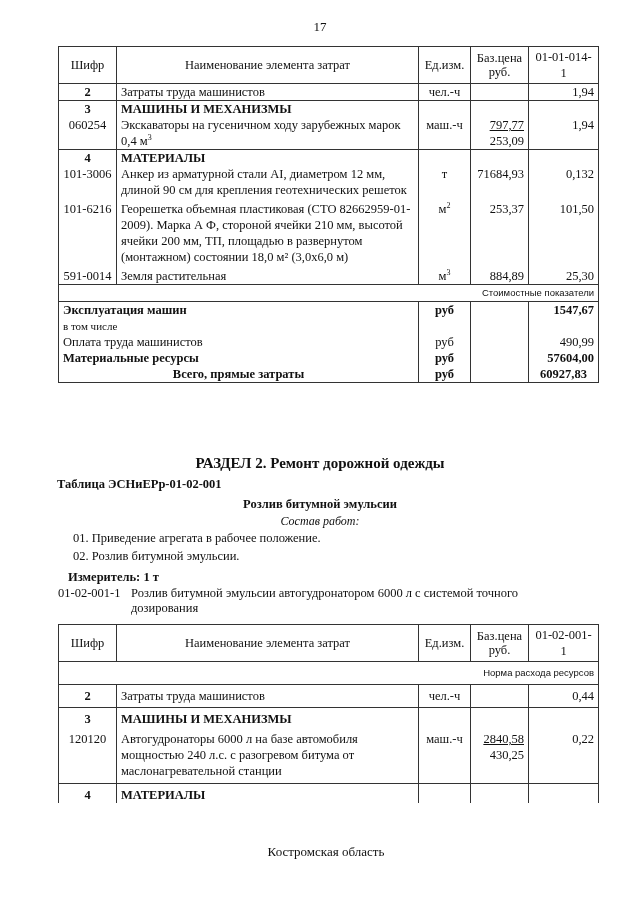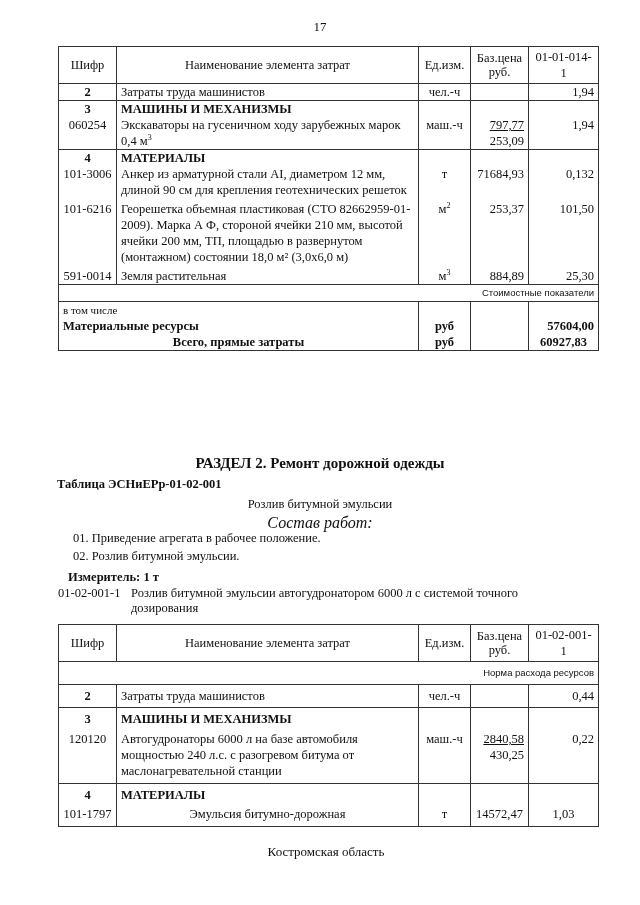--- a/index.html
+++ b/index.html
@@ -24,22 +24,22 @@
     .c-code { text-align: center; }
     .c-num { text-align: right; }
     .c-unit { text-align: center; }
     .bold { font-weight: bold !important; }
     .under { text-decoration: underline; }
     .caption-row td { font-family: "Liberation Sans", "DejaVu Sans", sans-serif; font-size: 9.5px; text-align: right; border-left: 1.5px solid #333; border-right: 1.5px solid #333 !important; border-top: 1.5px solid #333; border-bottom: 1.5px solid #333; height: 16px; line-height: 16px; }
     .summary td { padding-left: 14px; }
     .summary td.c-unit, .summary td.c-num, .summary td.blank { padding-left: 4px; }
     .section-title { position: absolute; top: 455px; left: 0; width: 640px; text-align: center; font-weight: bold; font-size: 15px; }
     .table-id { position: absolute; top: 477px; left: 57px; font-weight: bold; font-size: 12.5px; }
-    .subtitle { position: absolute; top: 497px; left: 0; width: 640px; text-align: center; font-weight: normal; font-size: 12.5px; }
-    .works-title { position: absolute; top: 514px; left: 0; width: 640px; text-align: center; font-style: italic; font-size: 16px; }
+    .subtitle { position: absolute; top: 497px; left: 0; width: 640px; text-align: center; font-weight: bold; font-size: 12.5px; }
+    .works-title { position: absolute; top: 514px; left: 0; width: 640px; text-align: center; font-style: italic; font-size: 12px; }
     .work-item { position: absolute; left: 73px; font-size: 12.5px; }
     .meter { position: absolute; top: 570px; left: 68px; font-weight: bold; font-size: 12.5px; }
     .rate-code { position: absolute; top: 586px; left: 58px; font-size: 12.5px; }
     .rate-desc { position: absolute; top: 586px; left: 131px; width: 420px; font-size: 12.5px; line-height: 15px; }
     .footer { position: absolute; top: 844px; left: 0; width: 640px; text-align: center; font-size: 13px; margin-left: 6px; }
     sup { font-size: 8px; line-height: 0; }
   </style>
 </head>
 <body>
 
@@ -107,24 +107,36 @@
     <td class="c-code" style="padding-top:3px">591-0014</td>
     <td style="padding-top:3px">Земля растительная</td>
     <td class="c-unit" style="padding-top:3px"><span>м</span><sup>3</sup></td>
     <td class="c-num" style="padding-top:3px">884,89</td>
     <td class="c-num" style="padding-top:3px">25,30</td>
   </tr>
   <tr class="caption-row">
     <td colspan="5">Стоимостные показатели</td>
   </tr>
   <tr class="summary">
+    <td colspan="2" class="bold">Эксплуатация машин</td>
+    <td class="c-unit bold">руб</td>
+    <td class="blank"></td>
+    <td class="c-num bold">1547,67</td>
+  </tr>
+  <tr class="summary">
     <td colspan="2" style="font-size:11px">в том числе</td>
     <td class="c-unit"></td>
     <td class="blank"></td>
     <td class="c-num"></td>
+  </tr>
+  <tr class="summary">
+    <td colspan="2">Оплата труда машинистов</td>
+    <td class="c-unit">руб</td>
+    <td class="blank"></td>
+    <td class="c-num">490,99</td>
   </tr>
   <tr class="summary">
     <td colspan="2" class="bold">Материальные ресурсы</td>
     <td class="c-unit bold">руб</td>
     <td class="blank"></td>
     <td class="c-num bold">57604,00</td>
   </tr>
   <tr class="summary last">
     <td colspan="2" class="bold">Всего, прямые затраты</td>
     <td class="c-unit bold">руб</td>
@@ -184,23 +196,16 @@
     <td class="c-num" style="padding-top:4px"><span class="under">2840,58</span><br><span>430,25</span></td>
     <td class="c-num" style="padding-top:4px">0,22</td>
   </tr>
   <tr class="sep">
     <td class="c-code bold" style="padding-top:3px">4</td>
     <td class="bold" style="padding-top:3px">МАТЕРИАЛЫ</td>
     <td></td>
         <td></td>
         <td></td>
   </tr>
-  <tr class="last">
-    <td class="c-code" style="padding-top:3px;padding-bottom:4px">101-1797</td>
-    <td style="padding-top:3px">Эмульсия битумно-дорожная</td>
-    <td class="c-unit" style="padding-top:3px">т</td>
-    <td class="c-num" style="padding-top:3px">14572,47</td>
-    <td class="c-num" style="padding-top:3px">1,03</td>
-  </tr>
 </tbody>
   </table>
 
 <div class="footer">Костромская область</div>
 
 </body></html>

